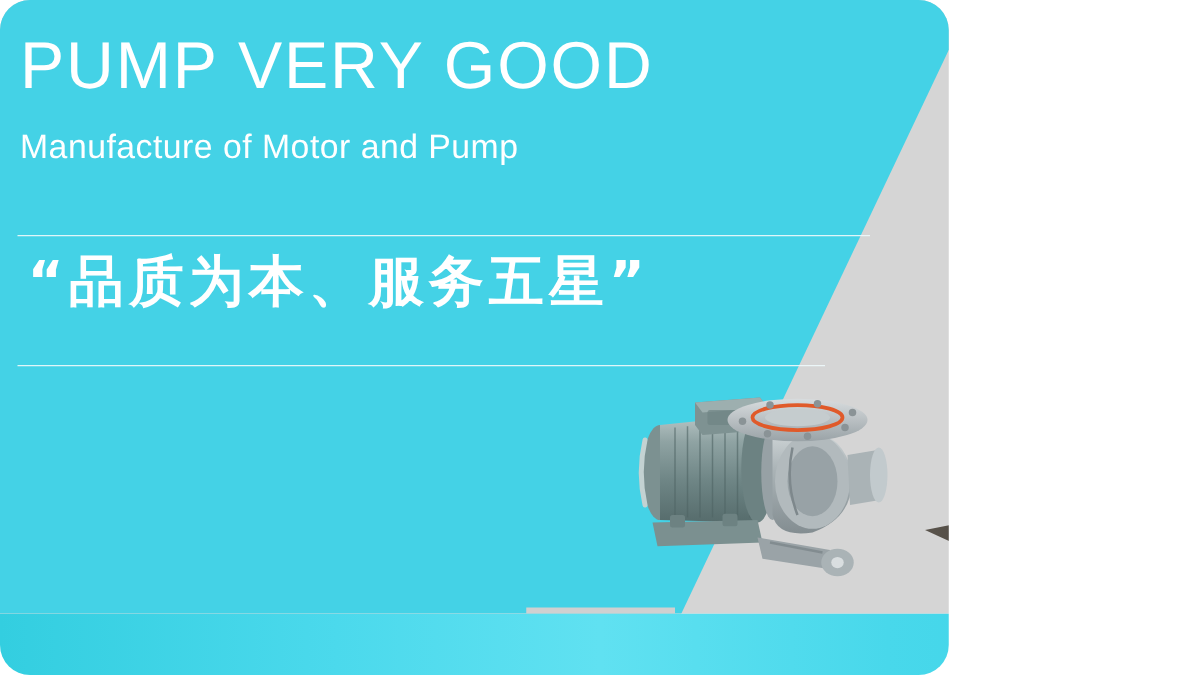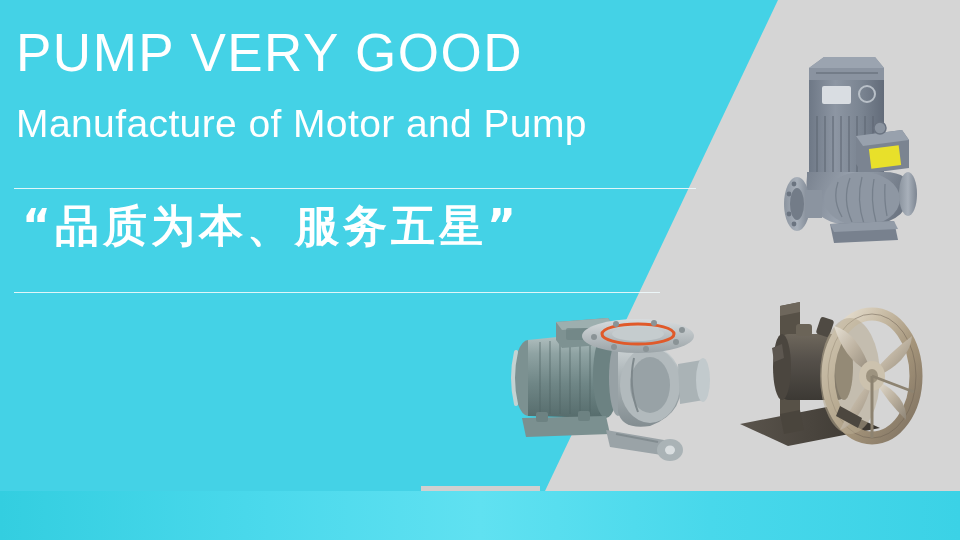--- a/index.html
+++ b/index.html
@@ -2,24 +2,25 @@
 <html><head>
 <meta charset="utf-8">
 <style>
   html, body {
     margin: 0;
     padding: 0;
     background: #ffffff;
   }
   #banner {
     position: relative;
-    width: 960px;
+    width: 759px;
     height: 540px;
     overflow: hidden;
     font-family: "Liberation Sans", "DejaVu Sans", sans-serif;
+    border-radius: 24px;
     -webkit-font-smoothing: antialiased;
   }
 
   
   .bg-gray {
     position: absolute;
     left: 0; top: 0;
     width: 960px;
     height: 491px;
     background: #d5d5d5;
@@ -67,21 +68,21 @@
     font-weight: 400;
     letter-spacing: 1.5px;
     color: #ffffff;
     white-space: nowrap;
     line-height: 1.05;
   }
   .subtitle {
     position: absolute;
     left: 16px;
     top: 103px;
-    font-size: 39px;
+    font-size: 27px;
     font-weight: 300;
     letter-spacing: 0.4px;
     color: #ffffff;
     white-space: nowrap;
     line-height: 1.1;
   }
   .rule {
     position: absolute;
     height: 1px;
     background: #eef9fb;

